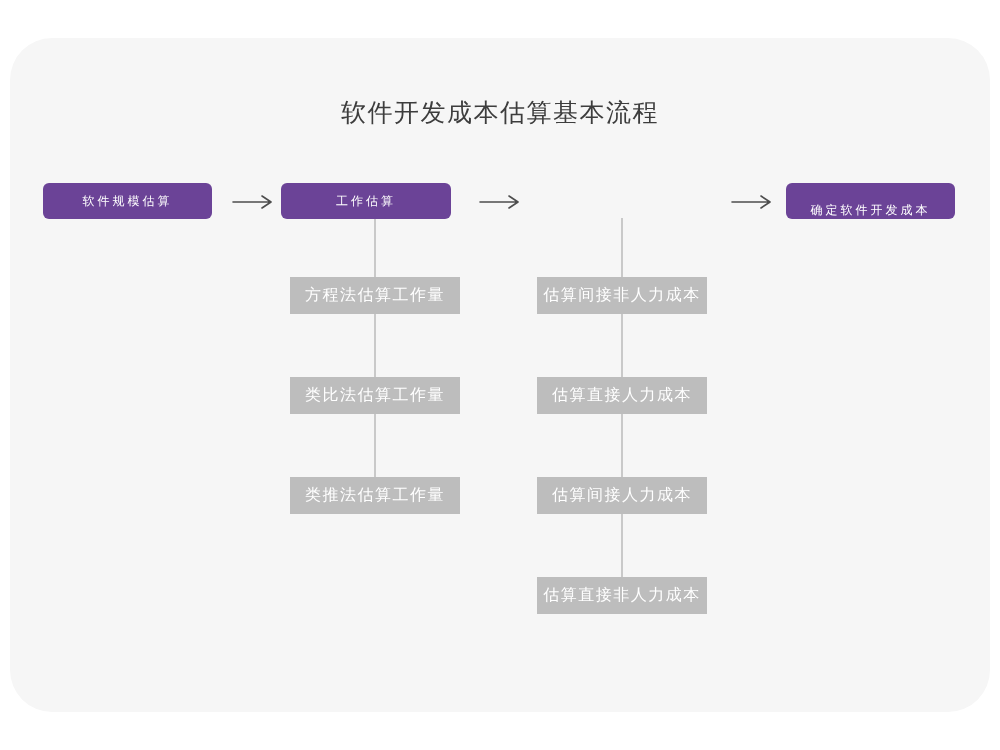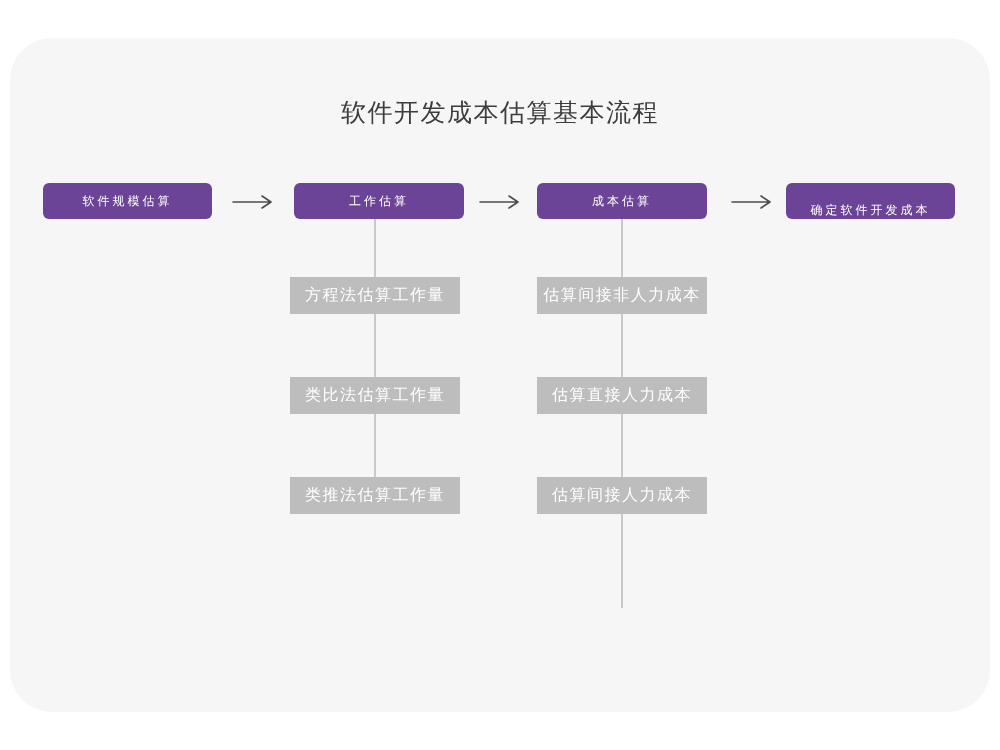--- a/index.html
+++ b/index.html
@@ -49,21 +49,21 @@
     border-radius: 6px;
     top: 145px; 
   }
   .stage span {
     color: #ffffff;
     font-size: 12px;
     letter-spacing: 3px;
     white-space: nowrap;
   }
   .stage-0 { left: 33px;  width: 169px; }
-  .stage-1 { left: 284px; width: 170px; }
+  .stage-1 { left: 271px; width: 170px; }
   .stage-2 { left: 527px; width: 170px; }
   .stage-3 { left: 776px; width: 169px; align-items: flex-end; }
 
   .sub {
     background: var(--substep-bg, #bdbdbd);
     border-radius: 0;
     height: 37px;
   }
   .sub span {
     color: #ffffff;
@@ -125,23 +125,20 @@
     <svg class="arrow arrow-3" viewBox="0 0 42 16">
       <path d="M1 8 H39 M30 2 L39 8 L30 14"></path>
     </svg>
 
     <div class="node stage stage-0">
       <span>软件规模估算</span>
     </div>
     <div class="node stage stage-1">
       <span>工作估算</span>
     </div>
-    <div class="node stage stage-2">
-      <span>成本估算</span>
-    </div>
     <div class="node stage stage-3">
       <span>确定软件开发成本</span>
     </div>
 
     <div class="node sub col-work row-0">
       <span>方程法估算工作量</span>
     </div>
     <div class="node sub col-work row-1">
       <span>类比法估算工作量</span>
     </div>
@@ -151,15 +148,18 @@
 
     <div class="node sub col-cost row-0">
       <span>估算间接非人力成本</span>
     </div>
     <div class="node sub col-cost row-1">
       <span>估算直接人力成本</span>
     </div>
     <div class="node sub col-cost row-2">
       <span>估算间接人力成本</span>
     </div>
+    <div class="node sub col-cost row-3">
+      <span>估算直接非人力成本</span>
+    </div>
 
   </div>
 </div>
 
 </body></html>

